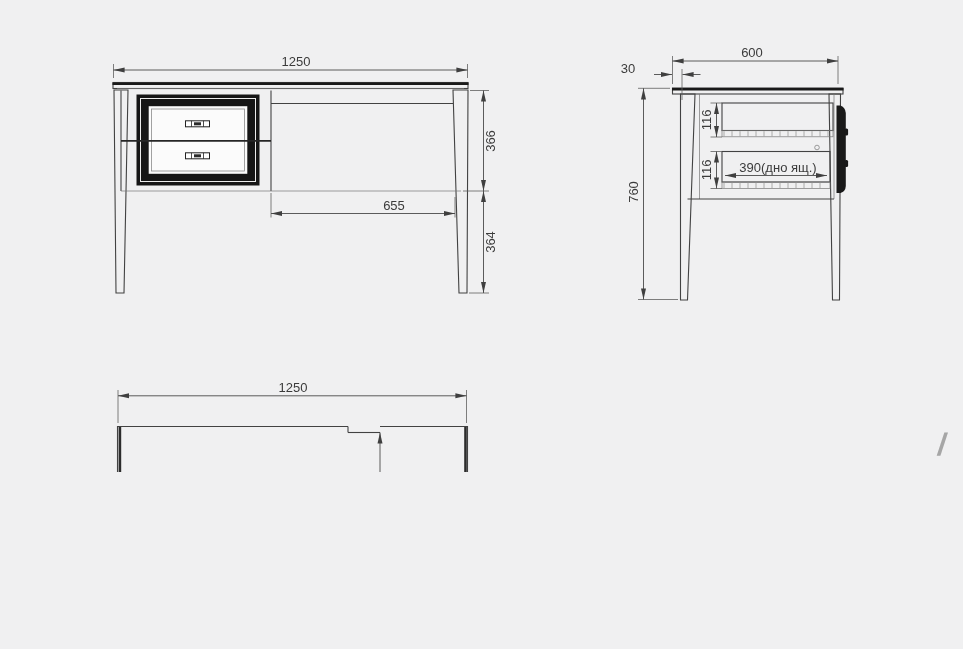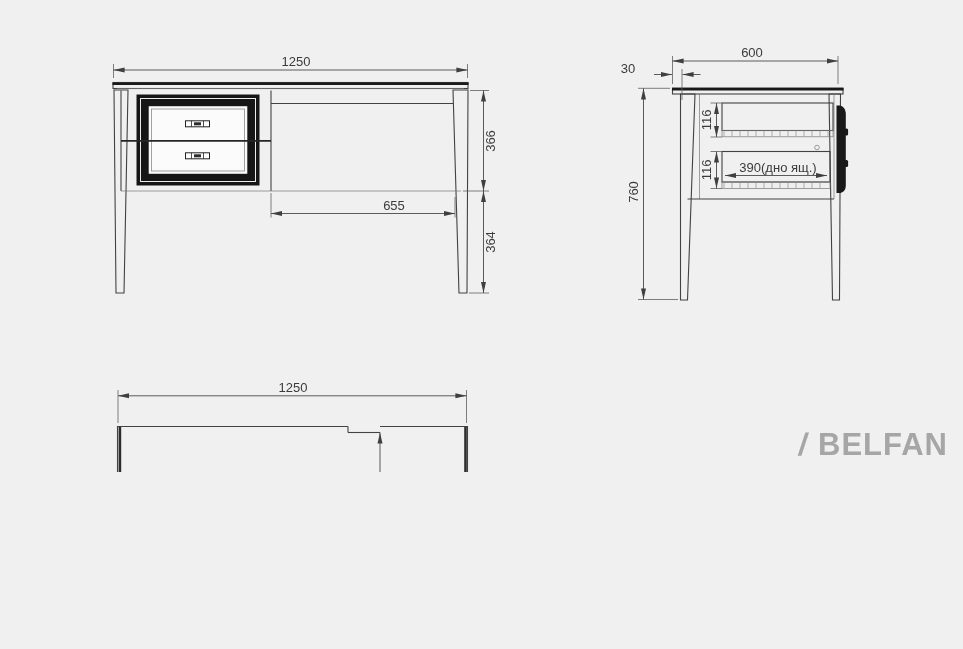--- a/index.html
+++ b/index.html
@@ -154,15 +154,14 @@
     <text x="293" y="392" text-anchor="middle">1250</text>
 
     <line class="dim" x1="380" y1="432.5" x2="380" y2="590" marker-start="url(#arr)" marker-end="url(#arr)"></line>
     <text transform="translate(374.5,500) rotate(-90)" text-anchor="middle">600</text>
   </g>
 </svg>
 
 
 <div class="logo">
   <span class="logo-slash">/</span>
-  <span class="logo-text">BELFAN</span>
 </div>
 </div>
 
 </body></html>

